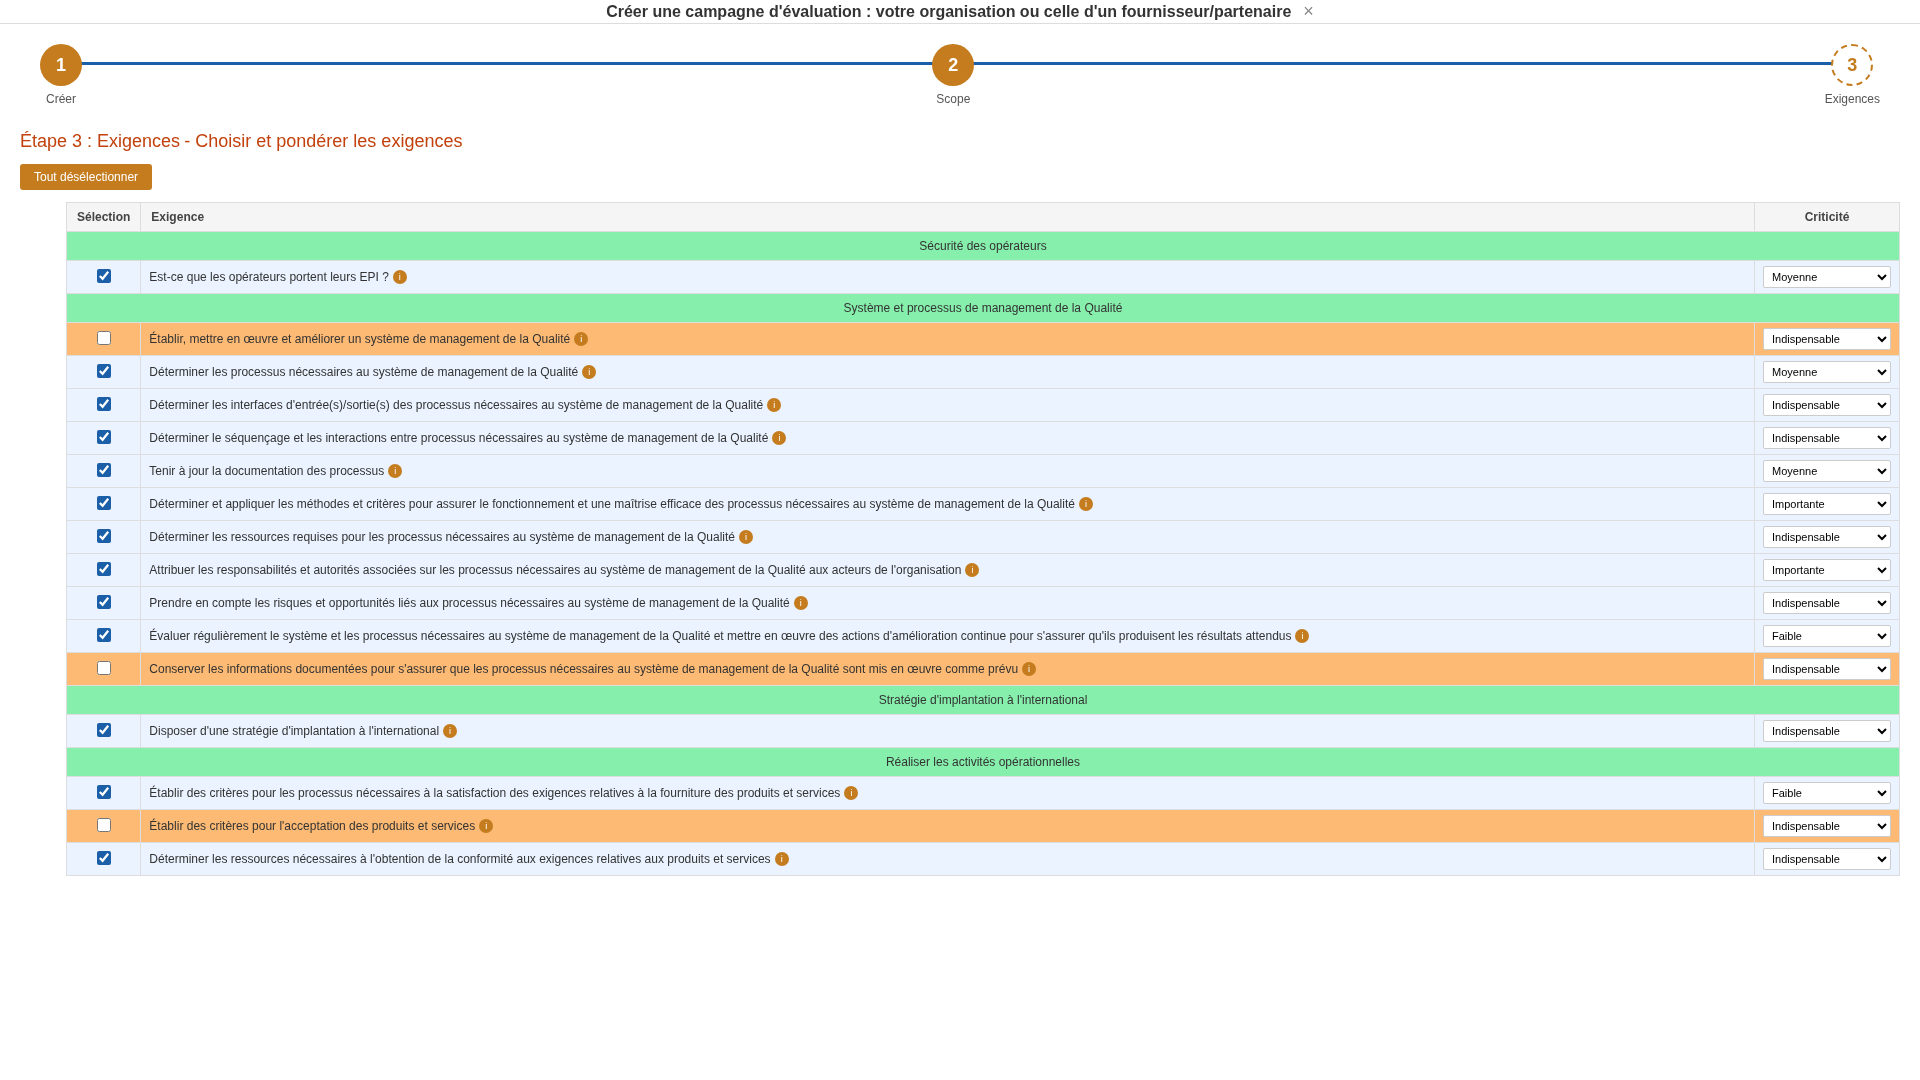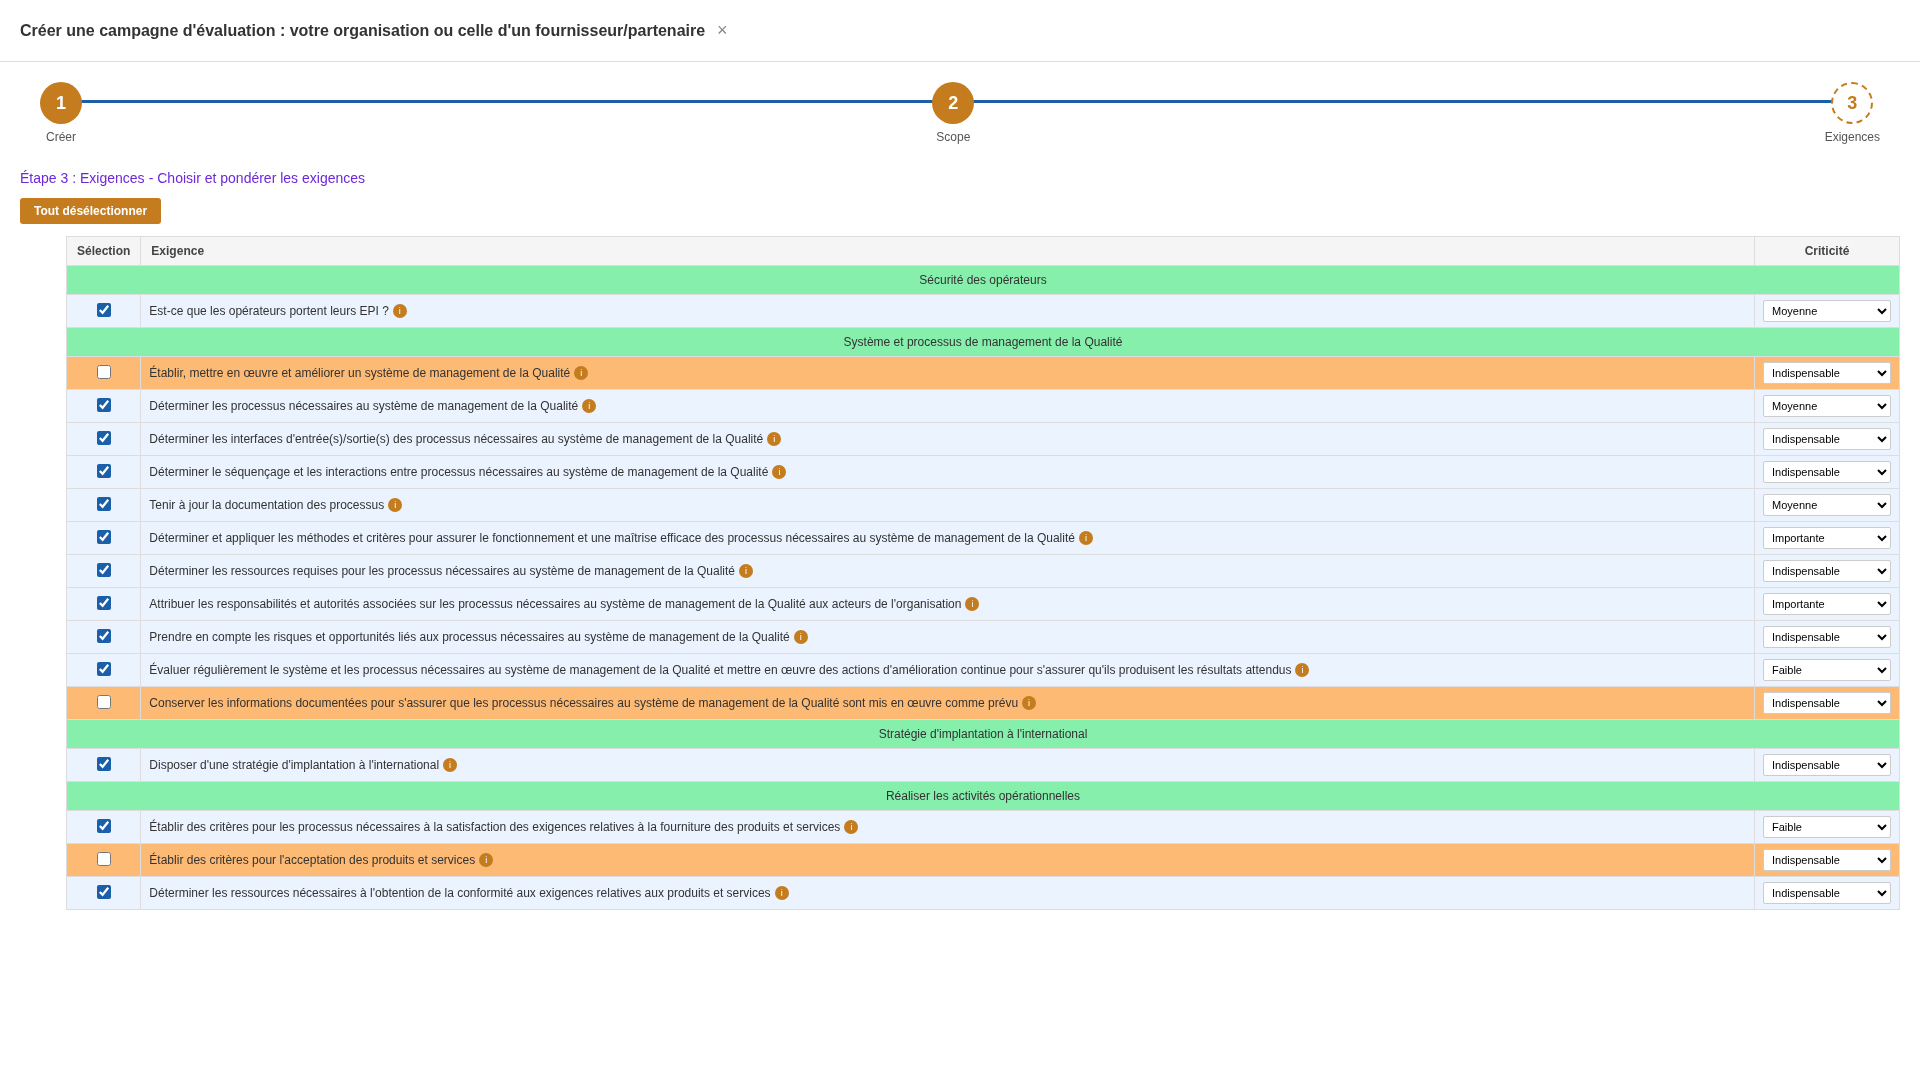--- a/index.html
+++ b/index.html
@@ -1,24 +1,24 @@
 <!DOCTYPE html>
 <html><head>
   <meta charset="utf-8">
   <style>
     * { box-sizing: border-box; margin: 0; padding: 0; }
     body { font-family: Arial, sans-serif; font-size: 13px; background: #fff; color: #333; overflow-x: hidden; }
     
     
     .modal-header {
       background: #fff;
-      padding: 20px 20px;
+      padding: 1px 20px;
       border-bottom: 1px solid #ddd;
       display: flex;
-      justify-content: flex-start;
+      justify-content: center;
       align-items: center;
       gap: 12px;
     }
     .modal-title { font-size: 16px; font-weight: bold; color: #333; }
     .close-btn { background: none; border: none; font-size: 18px; cursor: pointer; color: #888; }
     
     
     .progress-bar-container {
       padding: 20px 40px 10px;
       position: relative;
@@ -47,33 +47,32 @@
       font-size: 18px; font-weight: bold;
       color: #fff;
     }
     .step-circle.completed { background: #c47c1e; }
     .step-circle.active-step { background: #fff; border: 2px dashed #c47c1e; color: #c47c1e; }
     .step-label { font-size: 12px; color: #555; }
     
     
     .content-area { padding: 15px 20px; }
     .step-title { font-size: 15px; font-weight: bold; color: #333; margin-bottom: 12px; }
-    .step-title span { font-weight: normal; color: #6d28d9; font-size: 14px; }
+    .step-title span { font-weight: normal; color: #c2410c; font-size: 18px; }
     
     
     .deselect-btn {
       background: #c47c1e;
       color: #fff;
       border: none;
       padding: 6px 14px;
       border-radius: 3px;
       cursor: pointer;
       font-size: 12px;
       margin-bottom: 12px;
-      font-weight: bold;
     }
     
     
     .requirements-table { width: 100%; border-collapse: collapse; font-size: 12px; }
     .requirements-table th {
       background: #f5f5f5;
       border: 1px solid #ddd;
       padding: 7px 10px;
       text-align: left;
       font-weight: bold;

